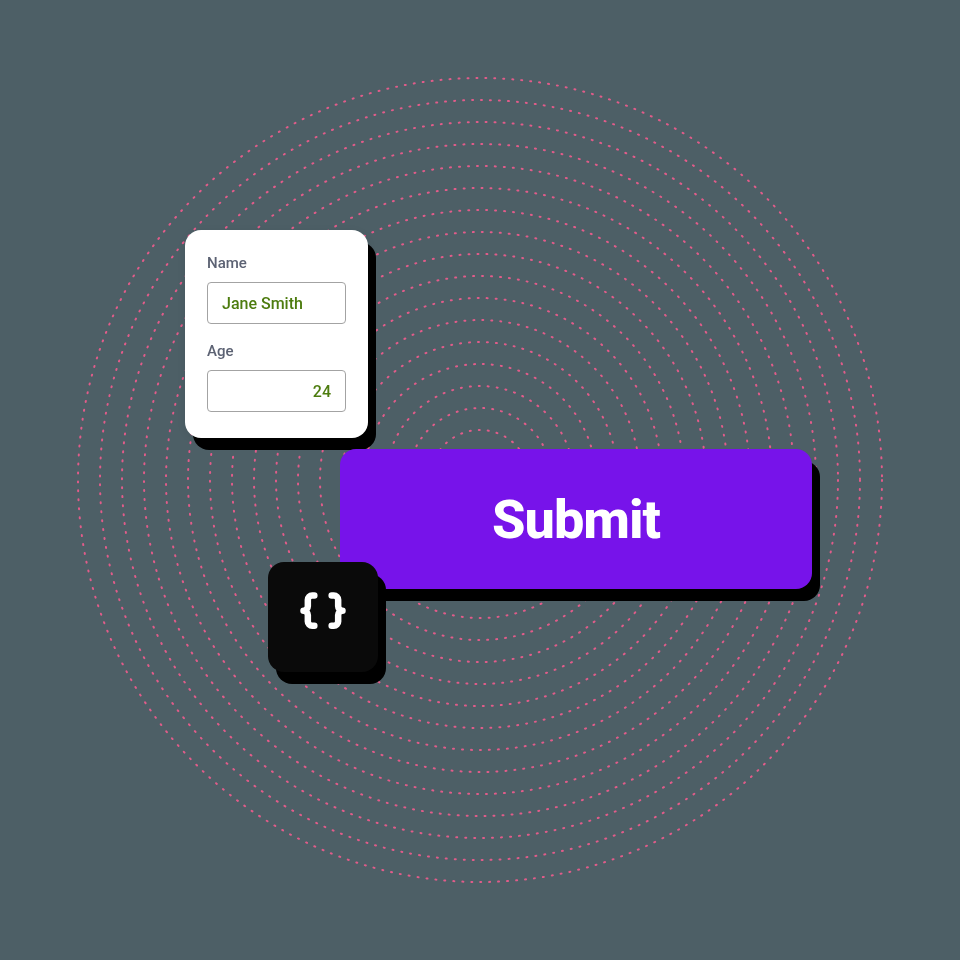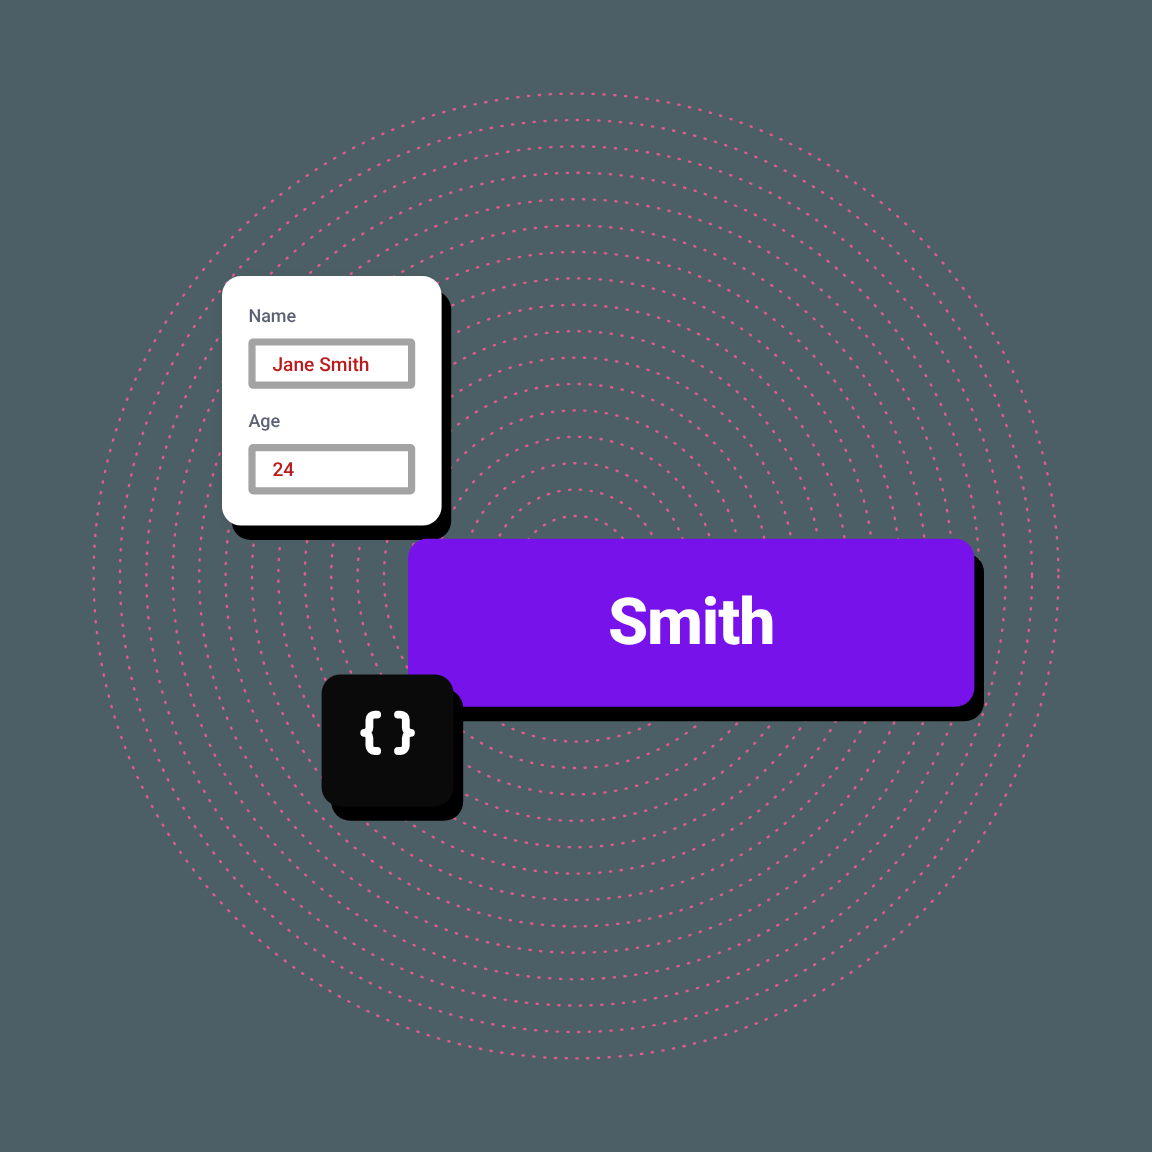--- a/index.html
+++ b/index.html
@@ -47,33 +47,34 @@
       font-size: 15px;
       color: #5c6273;
       font-weight: 500;
       margin-bottom: 10px;
       display: block;
     }
     
     .field-input {
       width: 100%;
       height: 42px;
-      border: 6px solid #a3a3a3;
+      border: 1px solid #a3a3a3;
       border-radius: 4px;
       padding: 0 14px;
       font-size: 16px;
-      color: #b91c1c;
+      color: #4d7c0f;
       font-weight: 500;
       font-family: inherit;
       margin-bottom: 18px;
       background: #ffffff;
     }
     
     .field-input:last-child {
       margin-bottom: 0;
+      text-align: right;
     }
     
     .submit-button {
       position: absolute;
       top: 449px;
       left: 340px;
       width: 472px;
       height: 140px;
       background: #7713ea;
       border: none;
@@ -133,21 +134,21 @@
   </svg>
 </div>
 
 <div class="form-card">
   <label class="field-label">Name</label>
   <input class="field-input" type="text" value="Jane Smith" style="">
   <label class="field-label">Age</label>
   <input class="field-input" type="text" value="24" style="">
 </div>
 
-<button class="submit-button">Smith</button>
+<button class="submit-button">Submit</button>
 
 <div class="code-tile">
   <span>
     <svg viewBox="0 0 24 24" fill="none" stroke="#ffffff" stroke-width="3" stroke-linecap="round" stroke-linejoin="round">
       <path d="M8 3H7a2 2 0 0 0-2 2v3a2 2 0 0 1-2 2 2 2 0 0 1 2 2v3a2 2 0 0 0 2 2h1"></path>
       <path d="M16 3h1a2 2 0 0 1 2 2v3a2 2 0 0 0 2 2 2 2 0 0 0-2 2v3a2 2 0 0 1-2 2h-1"></path>
     </svg>
   </span>
 </div>
 

